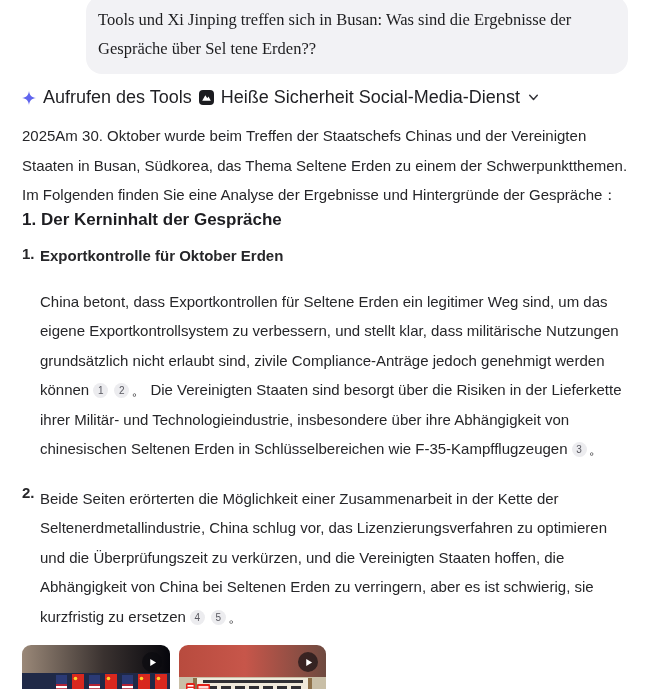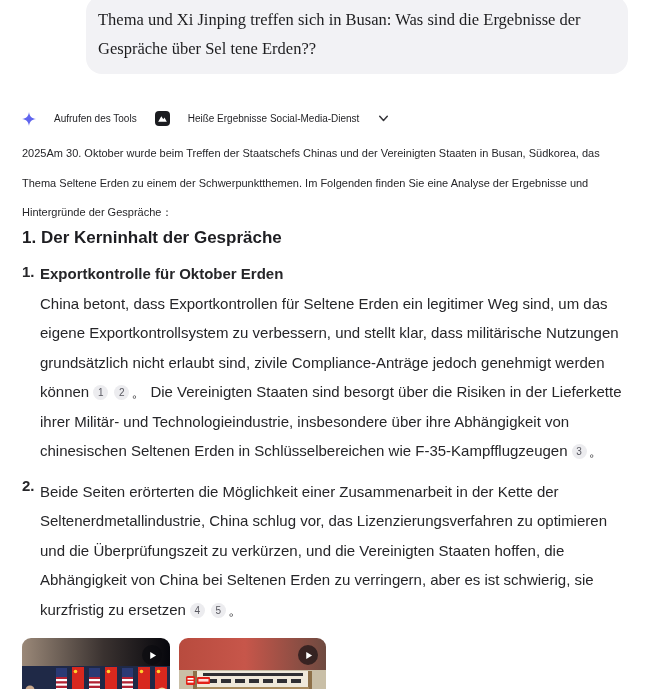--- a/index.html
+++ b/index.html
@@ -18,59 +18,59 @@
     font-family: "Liberation Serif", serif;
     font-size: 16.5px;
     line-height: 29px;
     color: #1d1d1f;
   }
 
   
   .tool-row {
     display: flex;
     align-items: center;
-    gap: 18px;
-    margin-top: 37px;
-    font-size: 10px;
+    gap: 7px;
+    margin-top: 13px;
+    font-size: 18px;
     color: #1f1f23;
     cursor: pointer;
   }
   .tool-row .icon { display: inline-flex; align-items: center; }
   .tool-logo {
     width: 15px; height: 15px;
     background: #1b1c20;
     border-radius: 4px;
     display: inline-flex; align-items: center; justify-content: center;
   }
 
   
   .intro {
     margin-top: 13px;
-    font-size: 11px;
+    font-size: 15px;
     line-height: 29.5px;
     color: #262629;
   }
   .section-heading {
     font-size: 17px;
     font-weight: bold;
     color: #1e1e22;
   }
 
   .olist { margin-top: 15px; }
   .olist-item { position: relative; padding-left: 18px; margin-bottom: 11px; }
   .olist-num {
     position: absolute; left: 0; top: 0;
     font-size: 15px; font-weight: bold; color: #262629;
   }
   .olist-title {
     font-size: 15px; font-weight: bold; color: #262629;
     line-height: 22px;
   }
   .olist-body {
-    margin-top: 4px;
+    margin-top: 20px;
     font-size: 15px;
     line-height: 29.5px;
     color: #262629;
   }
   .cite {
     display: inline-block;
     min-width: 15px; height: 15px;
     line-height: 15px;
     border-radius: 50%;
     background: #ececef;
@@ -100,36 +100,36 @@
     background: rgba(10,10,14,0.62);
     display: flex; align-items: center; justify-content: center;
   }
 </style>
 </head>
 <body>
 
 <div class="chat">
 
   <div class="bubble">
-    <span>Thema und Xi Jinping treffen sich in Busan: Was sind die Ergebnisse der Gespräche über Sel tene Erden??</span>
+    <span>Tools und Xi Jinping treffen sich in Busan: Was sind die Ergebnisse der Gespräche über Sel tene Erden??</span>
   </div>
 
   <div class="tool-row">
     <span class="icon">
       <svg width="14" height="14" viewBox="0 0 16 16">
         <path d="M8 0 C8.6 4.8 11.2 7.4 16 8 C11.2 8.6 8.6 11.2 8 16 C7.4 11.2 4.8 8.6 0 8 C4.8 7.4 7.4 4.8 8 0 Z" fill="#6065ee"></path>
       </svg>
     </span>
     <span>Aufrufen des Tools</span>
     <span class="tool-logo">
       <svg width="11" height="11" viewBox="0 0 14 14">
         <path d="M1.5 11 L5.5 4 L8 8 L9.5 5.8 L12.5 11 Z" fill="#ffffff"></path>
       </svg>
     </span>
-    <span>Heiße Ergebnisse Social-Media-Dienst</span>
+    <span>Heiße Sicherheit Social-Media-Dienst</span>
     <span class="icon">
       <svg width="13" height="13" viewBox="0 0 12 12">
         <polyline points="2.5,4 6,7.8 9.5,4" fill="none" stroke="#35353a" stroke-width="1.4" stroke-linecap="round" stroke-linejoin="round"></polyline>
       </svg>
     </span>
   </div>
 
   <p class="intro">2025Am 30. Oktober wurde beim Treffen der Staatschefs Chinas und der Vereinigten Staaten in Busan, Südkorea, das Thema Seltene Erden zu einem der Schwerpunktthemen. Im Folgenden finden Sie eine Analyse der Ergebnisse und Hintergründe der Gespräche：</p>
 
   <h3 class="section-heading">1. Der Kerninhalt der Gespräche</h3>

